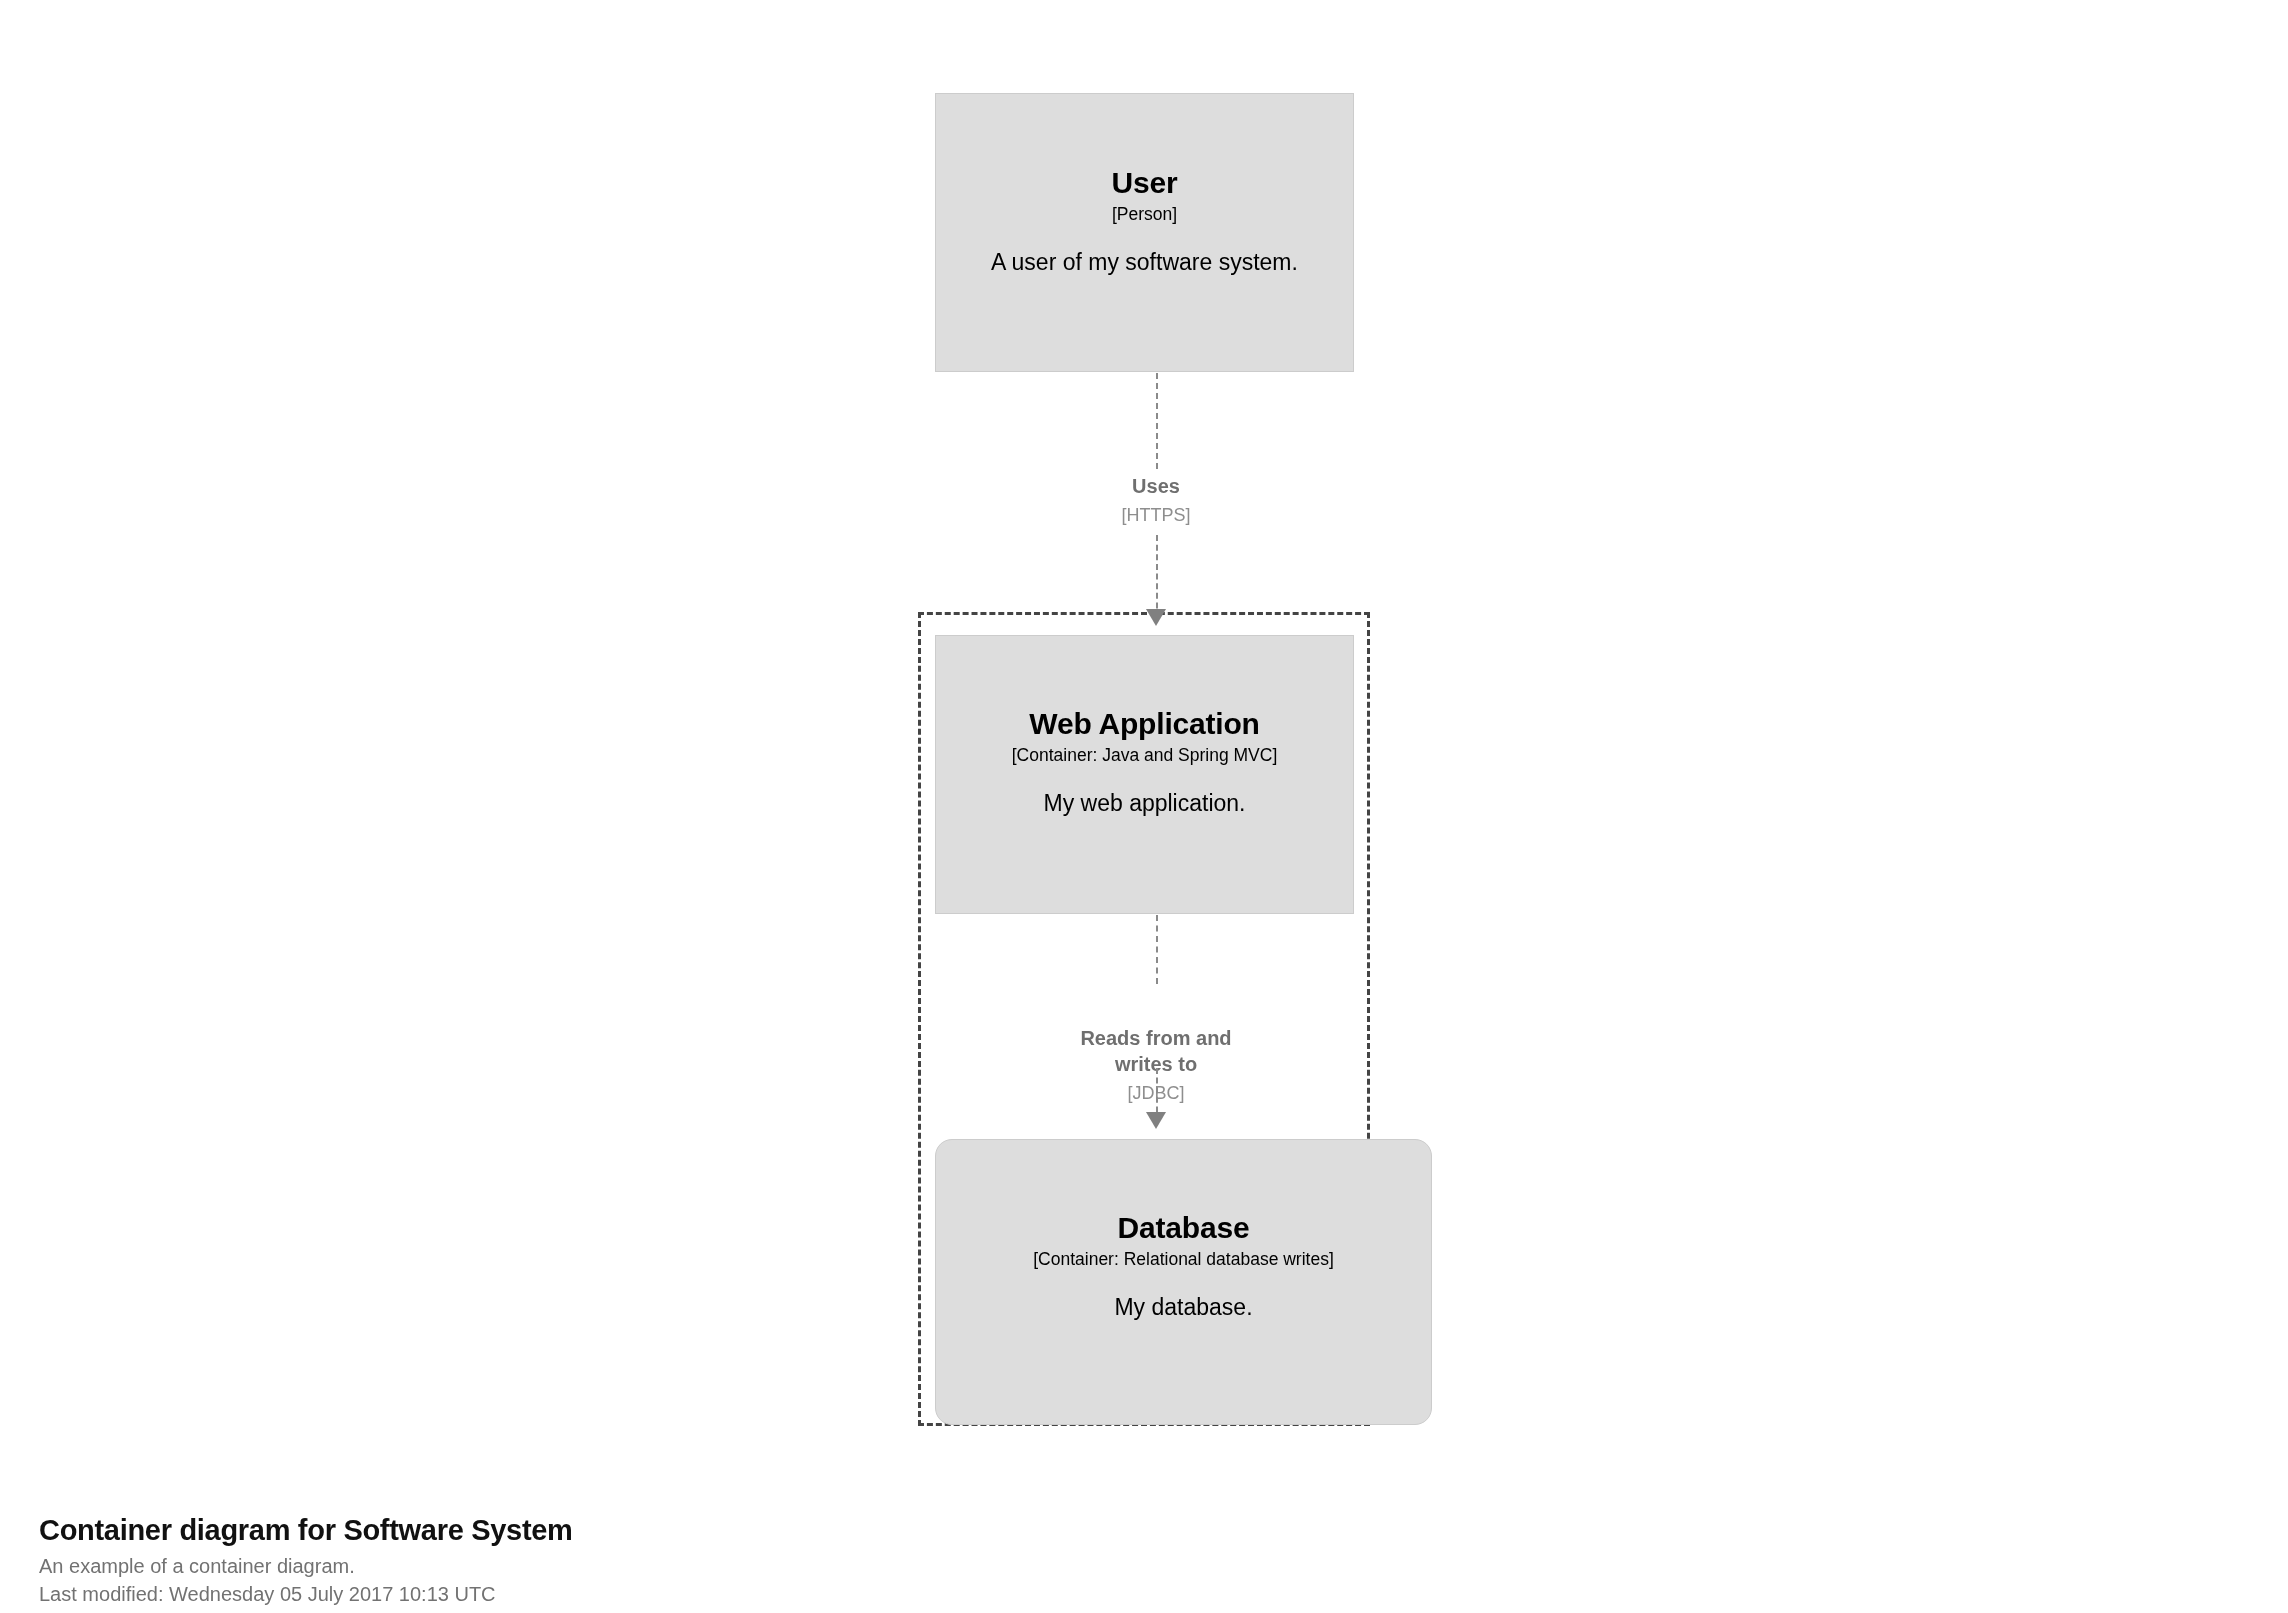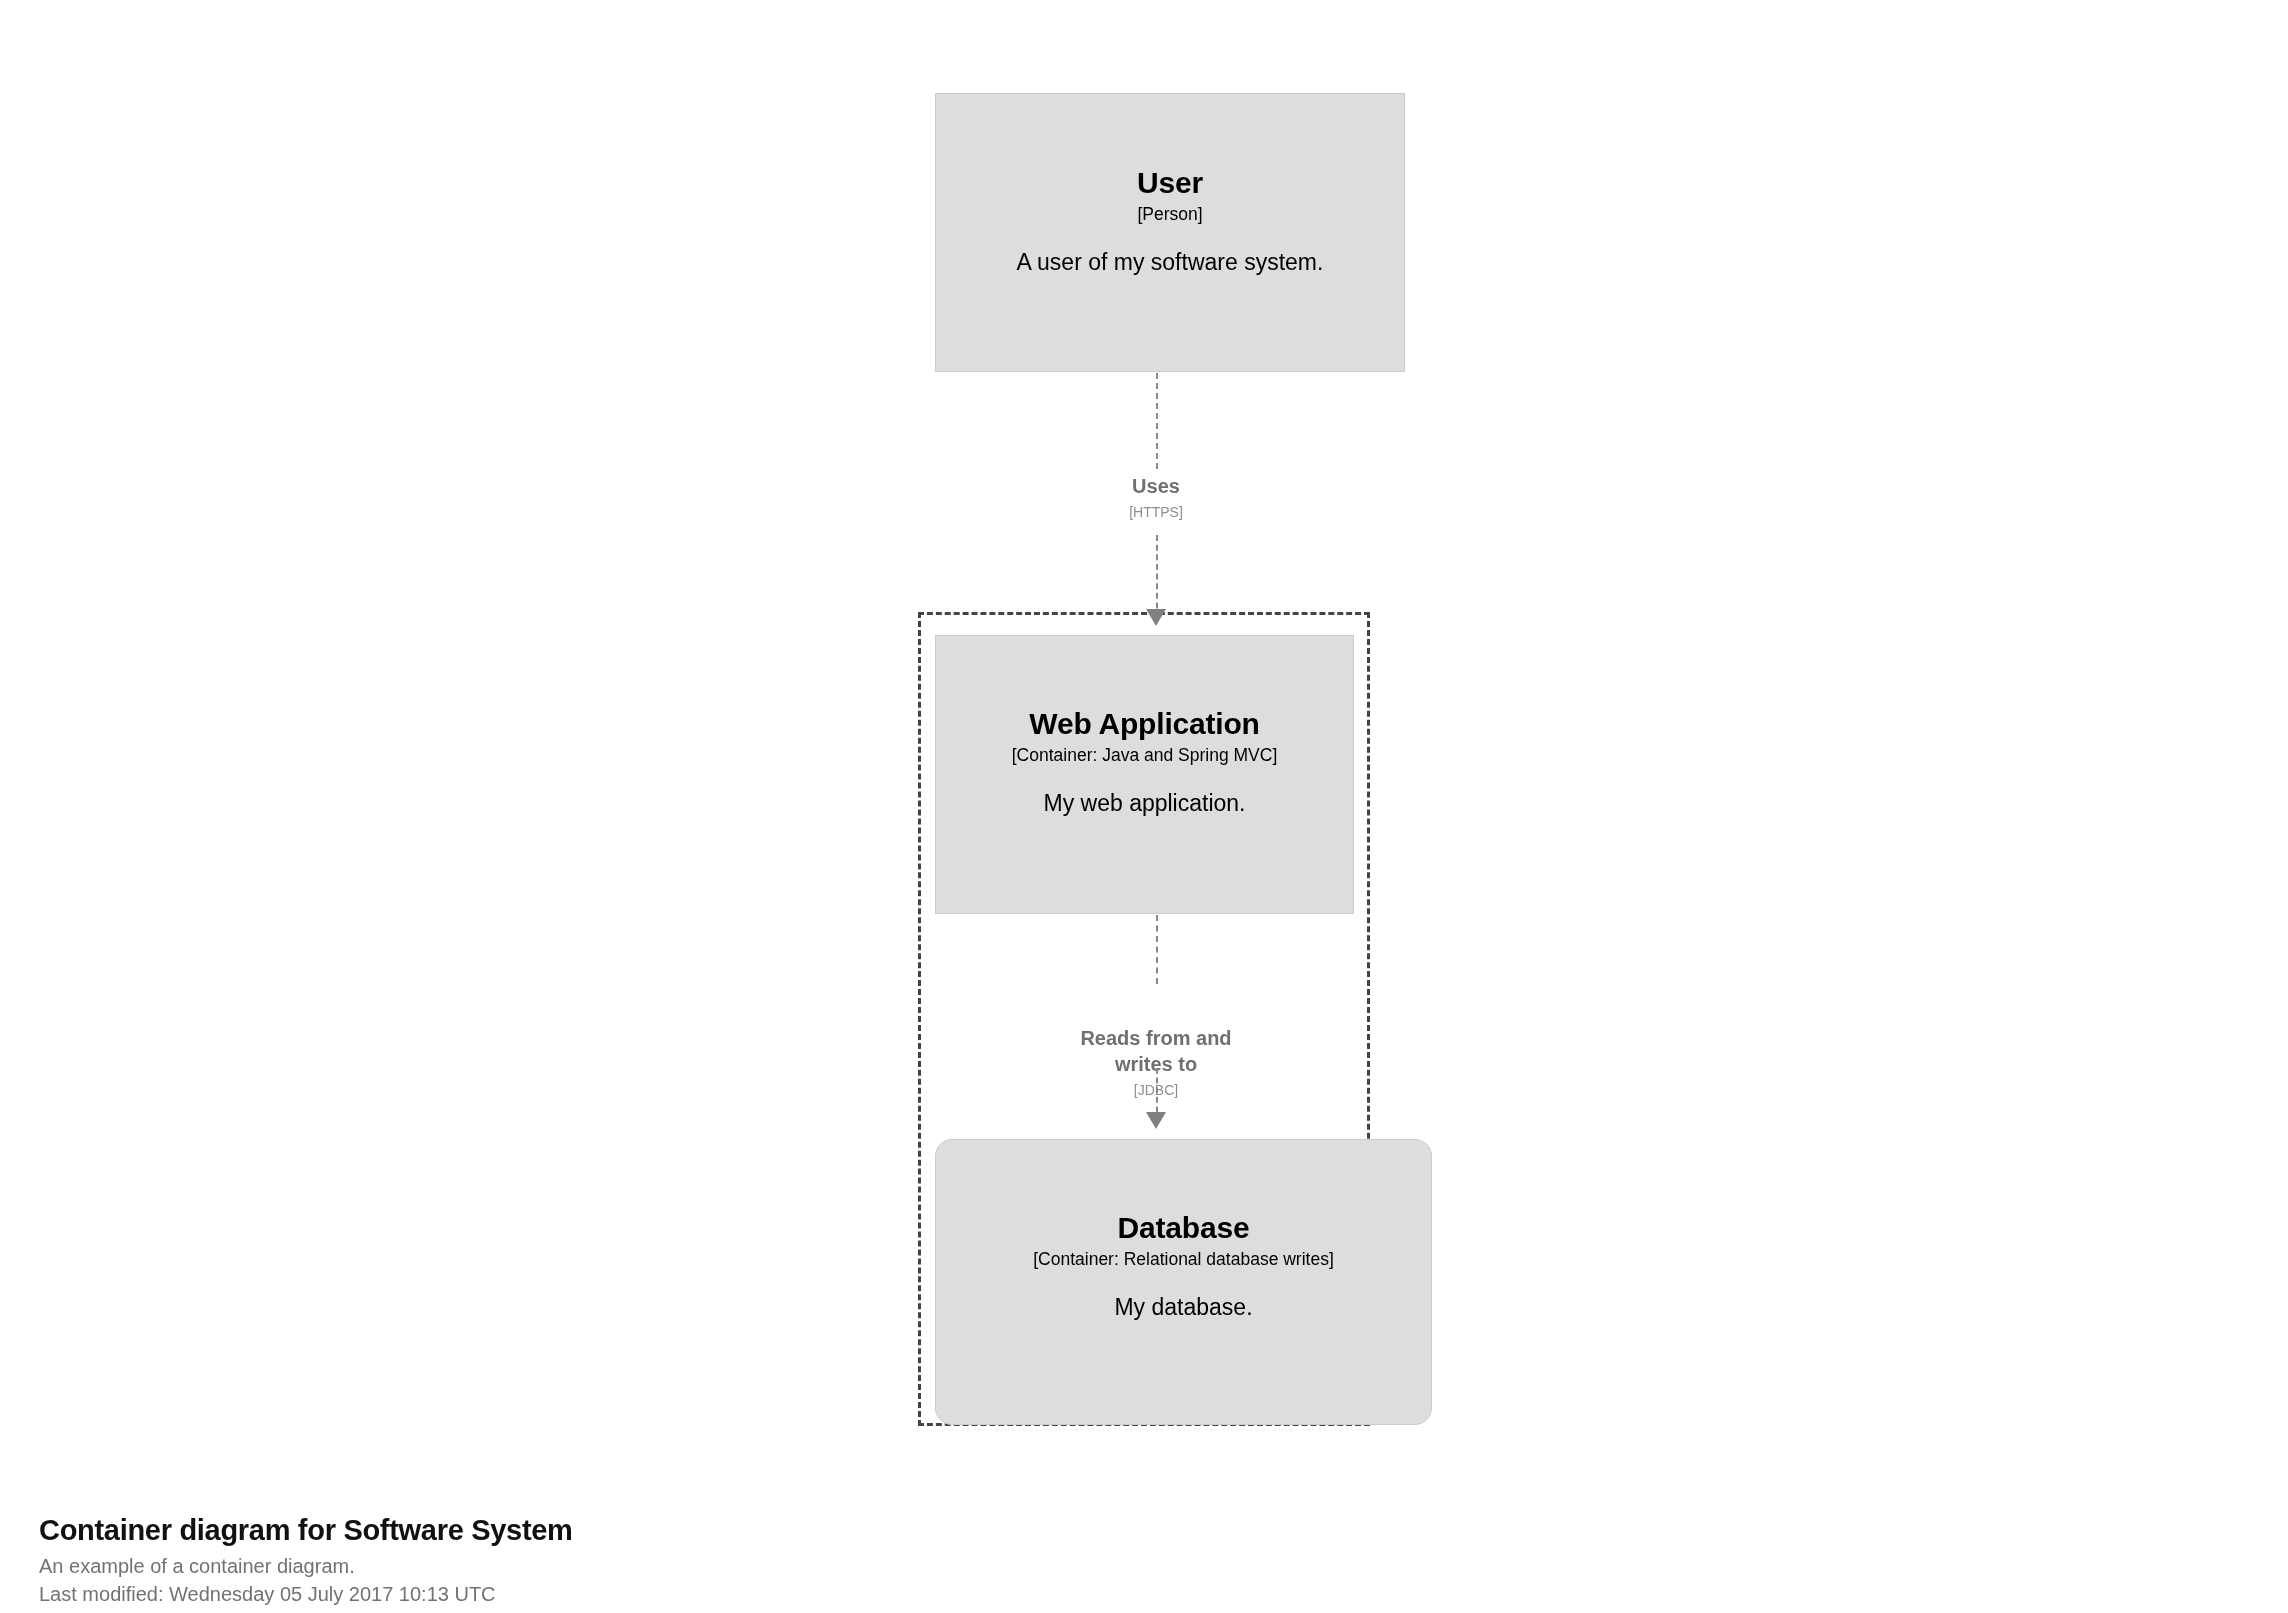--- a/index.html
+++ b/index.html
@@ -66,21 +66,21 @@
     font-size: 23px;
     font-weight: normal;
     color: #000000;
     line-height: 1.25;
     margin-top: 23px;
     padding: 0 13px;
   }
 
   #node-user {
     left: 935px;  top: 93px;
-    width: 470px;  height: 279px;
+    width: 419px;  height: 279px;
     padding-top: 72px;
   }
   #node-webapp {
     left: 935px;  top: 635px;
     width: 419px;  height: 279px;
     padding-top: 71px;
   }
   #node-database {
     left: 935px;  top: 1139px;
     width: 497px;  height: 286px;
@@ -106,21 +106,21 @@
     width: 332px;
   }
   .rel-desc {
     font-size: 20px;
     font-weight: bold;
     color: #6f6f6f;
     line-height: 1.28;
     white-space: pre-line;
   }
   .rel-tech {
-    font-size: 14px;
+    font-size: 18px;
     font-weight: normal;
     color: #8e8e8e;
     line-height: 1.25;
     margin-top: 4.6px;
   }
 
   
   #rel-uses-line-top   { left: 1156px; top: 373px;  height: 96px; }
   #rel-uses-label      { left: 990px; top: 474px; }
   #rel-uses-line-bot   { left: 1156px; top: 535px;  height: 83px; }

